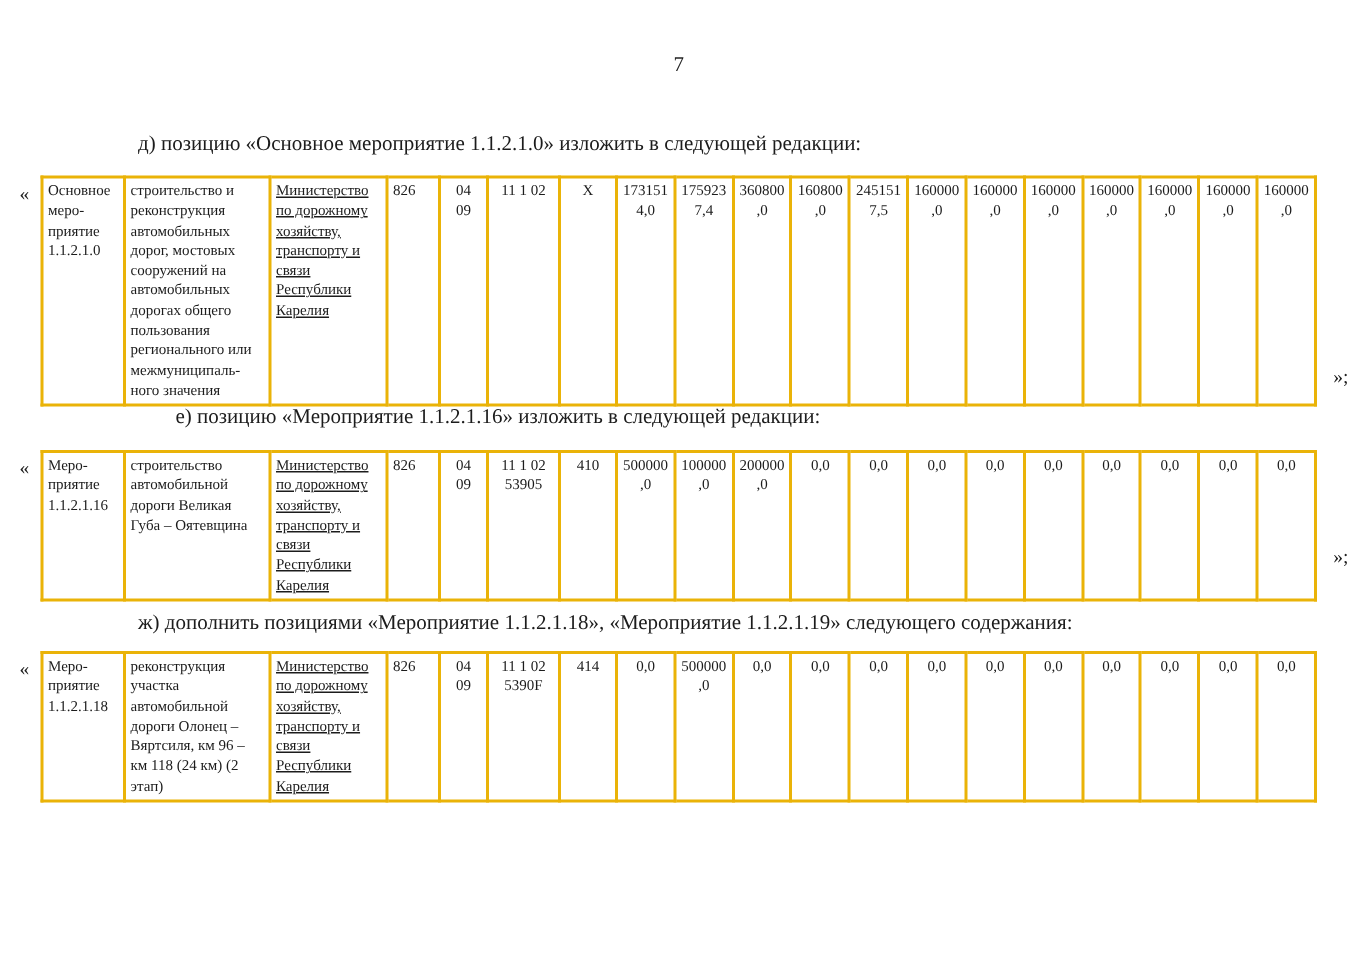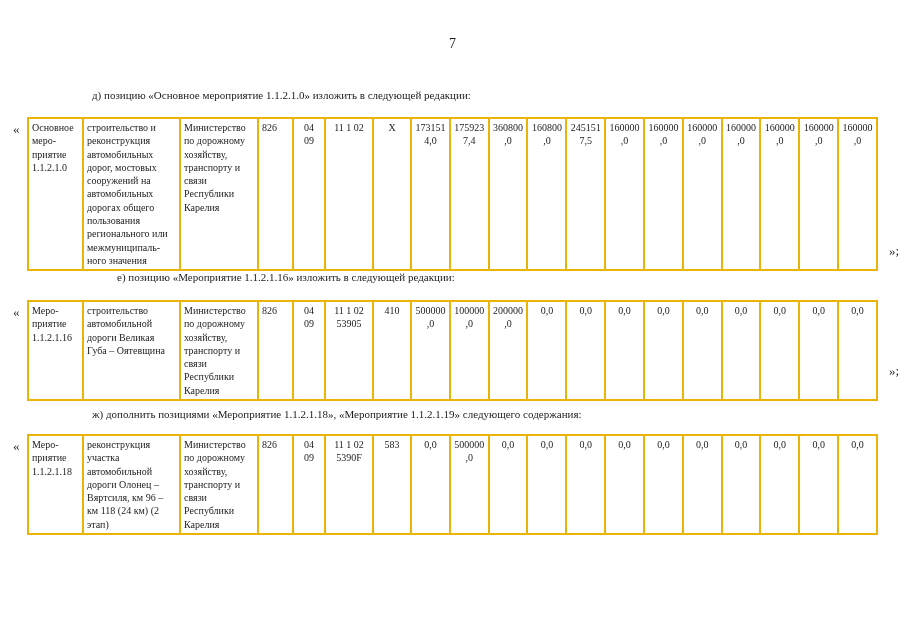--- a/index.html
+++ b/index.html
@@ -25,21 +25,21 @@
     position: absolute;
     top: 36px;
     left: 0;
     width: 905px;
     text-align: center;
     font-size: 14px;
   }
   .para {
     position: absolute;
     left: 92px;
-    font-size: 11px;
+    font-size: 14px;
     white-space: nowrap;
   }
   .para-d { top: 89px; }
   .para-e { top: 271px; margin-left: 25px; }
   .para-zh { top: 408px; }
 
   .tblwrap {
     position: absolute;
     left: 0;
     width: 905px;
@@ -74,21 +74,21 @@
     font-size: 10px;
     line-height: 1.33;
     vertical-align: top;
     padding: 2px 3px 2px 3px;
     word-wrap: break-word;
     overflow: hidden;
     margin-left: 24px;
   }
   td.c-name      { width: 47px; }
   td.c-desc      { width: 89px; }
-  td.c-exec      { width: 70px; }
+  td.c-exec      { width: 70px; text-decoration: underline; }
   td.c-gl        { width: 27px; text-align: left; }
   td.c-rz        { width: 24px; text-align: center; }
   td.c-csr       { width: 40px; text-align: center; }
   td.c-vr        { width: 30px; text-align: center; }
   td.c-num       { text-align: center; }
 
   td.h1 { height: 133px; }
   td.h2 { height: 85px; }
   td.h3 { height: 85px; }
 
@@ -183,21 +183,21 @@
         <td class="c-name h3 multiline">Меро-
 приятие
 1.1.2.1.18</td>
         <td class="c-desc h3">реконструкция участка автомобильной дороги Олонец – Вяртсиля, км 96 – км 118 (24 км) (2 этап)</td>
         <td class="c-exec h3">Министерство по дорожному хозяйству, транспорту и связи Республики Карелия</td>
         <td class="c-gl h3">826</td>
         <td class="c-rz h3 multiline">04
 09</td>
         <td class="c-csr h3 multiline">11 1 02
 5390F</td>
-        <td class="c-vr h3">583</td>
+        <td class="c-vr h3">414</td>
         <td class="c-num h3">0,0</td>
         <td class="c-num h3">500000,0</td>
         <td class="c-num h3">0,0</td>
         <td class="c-num h3">0,0</td>
         <td class="c-num h3">0,0</td>
         <td class="c-num h3">0,0</td>
         <td class="c-num h3">0,0</td>
         <td class="c-num h3">0,0</td>
         <td class="c-num h3">0,0</td>
         <td class="c-num h3">0,0</td>

